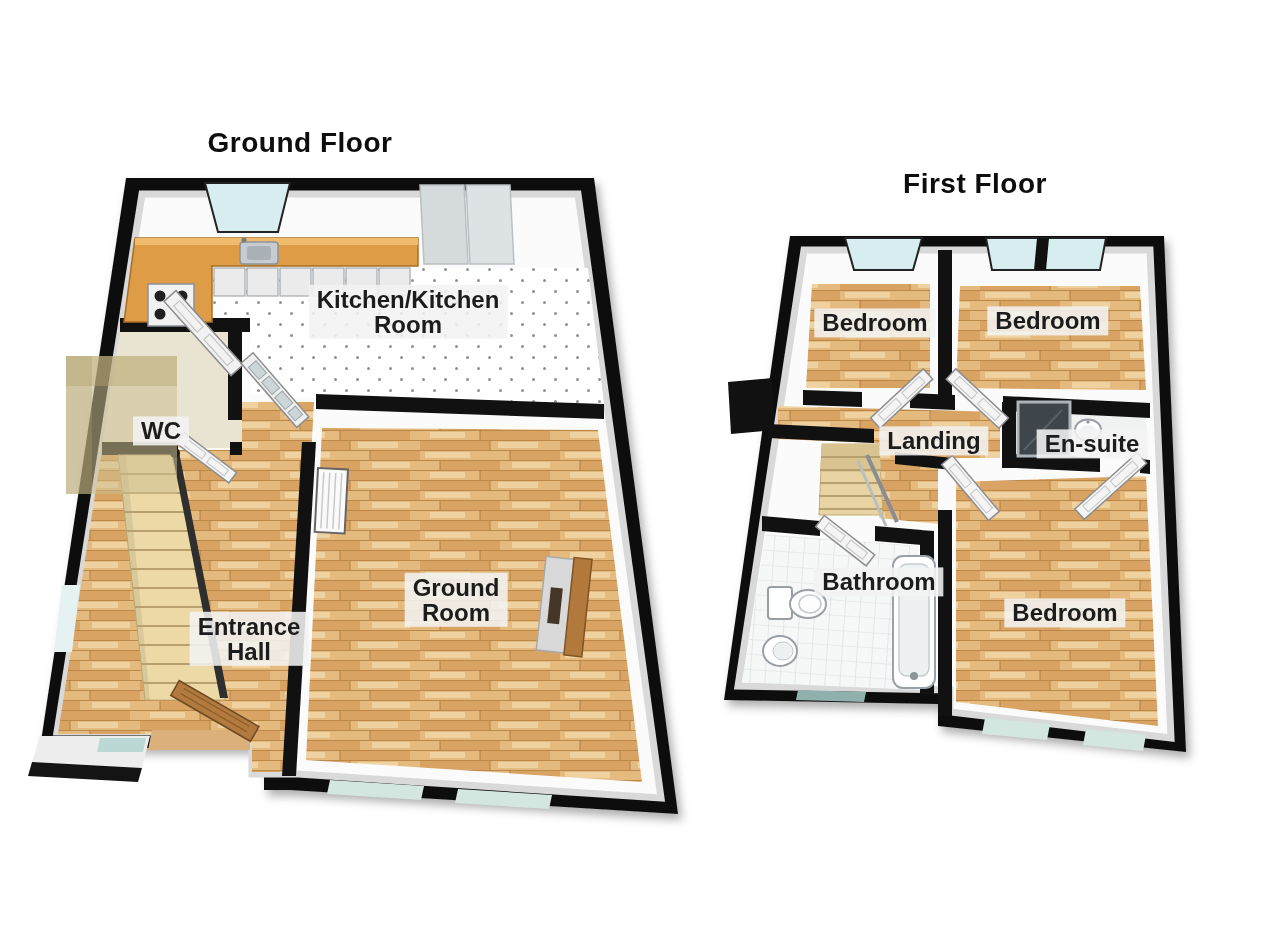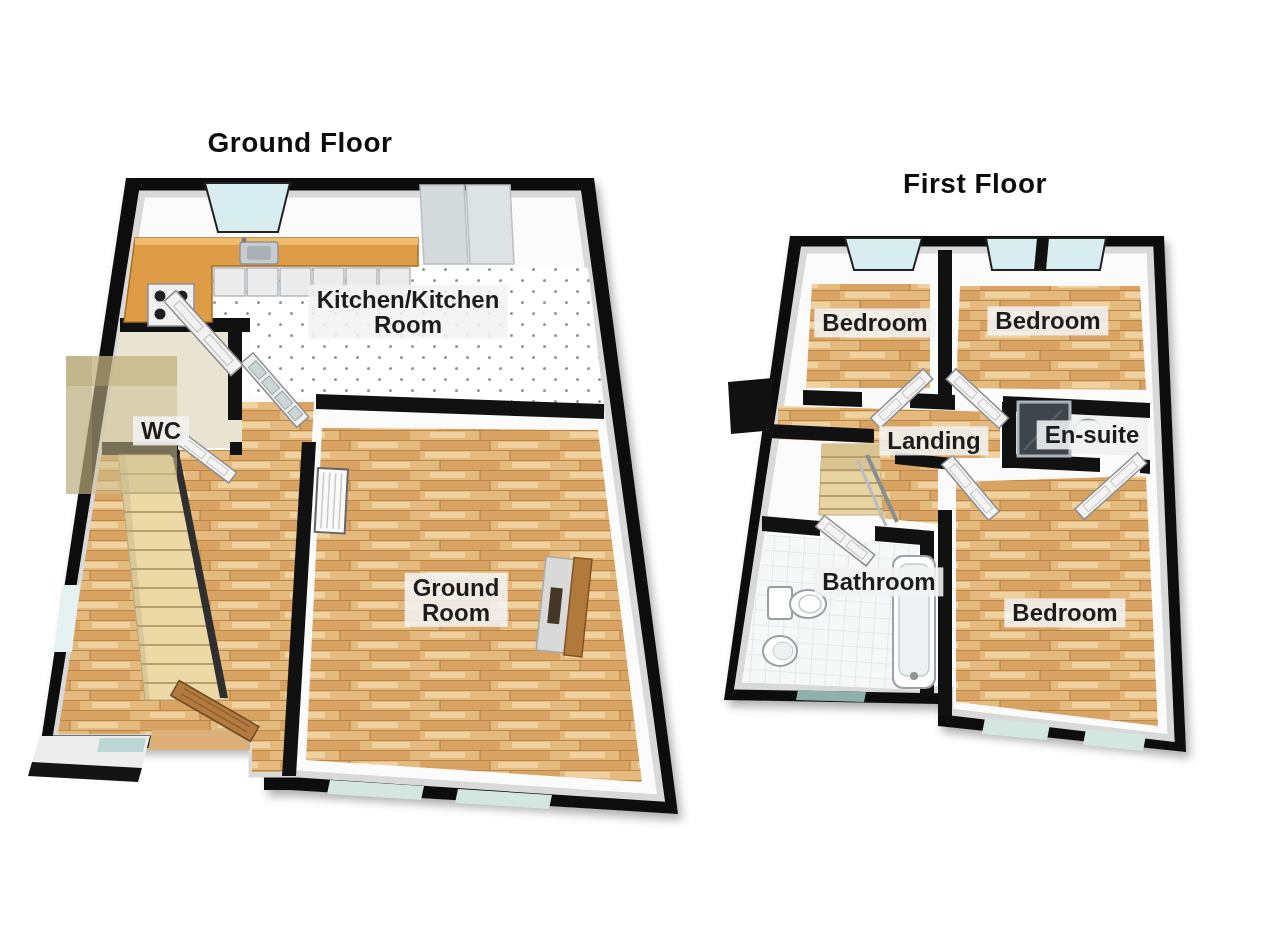--- a/index.html
+++ b/index.html
@@ -329,41 +329,45 @@
 
 <div class="label" style="left:408px;top:312px">
   <span>Kitchen/Kitchen</span>
   <span>Room</span>
 </div>
 
 <div class="label" style="left:161px;top:431px">
   <span>WC</span>
 </div>
 
+<div class="label" style="left:249px;top:639px">
+  <span>Entrance</span>
+  <span>Hall</span>
+</div>
 
 <div class="label" style="left:456px;top:600px">
   <span>Ground</span>
   <span>Room</span>
 </div>
 
 <div class="floor-title" style="left:975px;top:184px">First Floor</div>
 
 <div class="label" style="left:875px;top:323px">
   <span>Bedroom</span>
 </div>
 
 <div class="label" style="left:1048px;top:321px">
   <span>Bedroom</span>
 </div>
 
 <div class="label" style="left:934px;top:441px">
   <span>Landing</span>
 </div>
 
-<div class="label" style="left:1092px;top:435px">
+<div class="label" style="left:1092px;top:444px">
   <span>En-suite</span>
 </div>
 
 <div class="label" style="left:879px;top:582px">
   <span>Bathroom</span>
 </div>
 
 <div class="label" style="left:1065px;top:613px">
   <span>Bedroom</span>
 </div>

